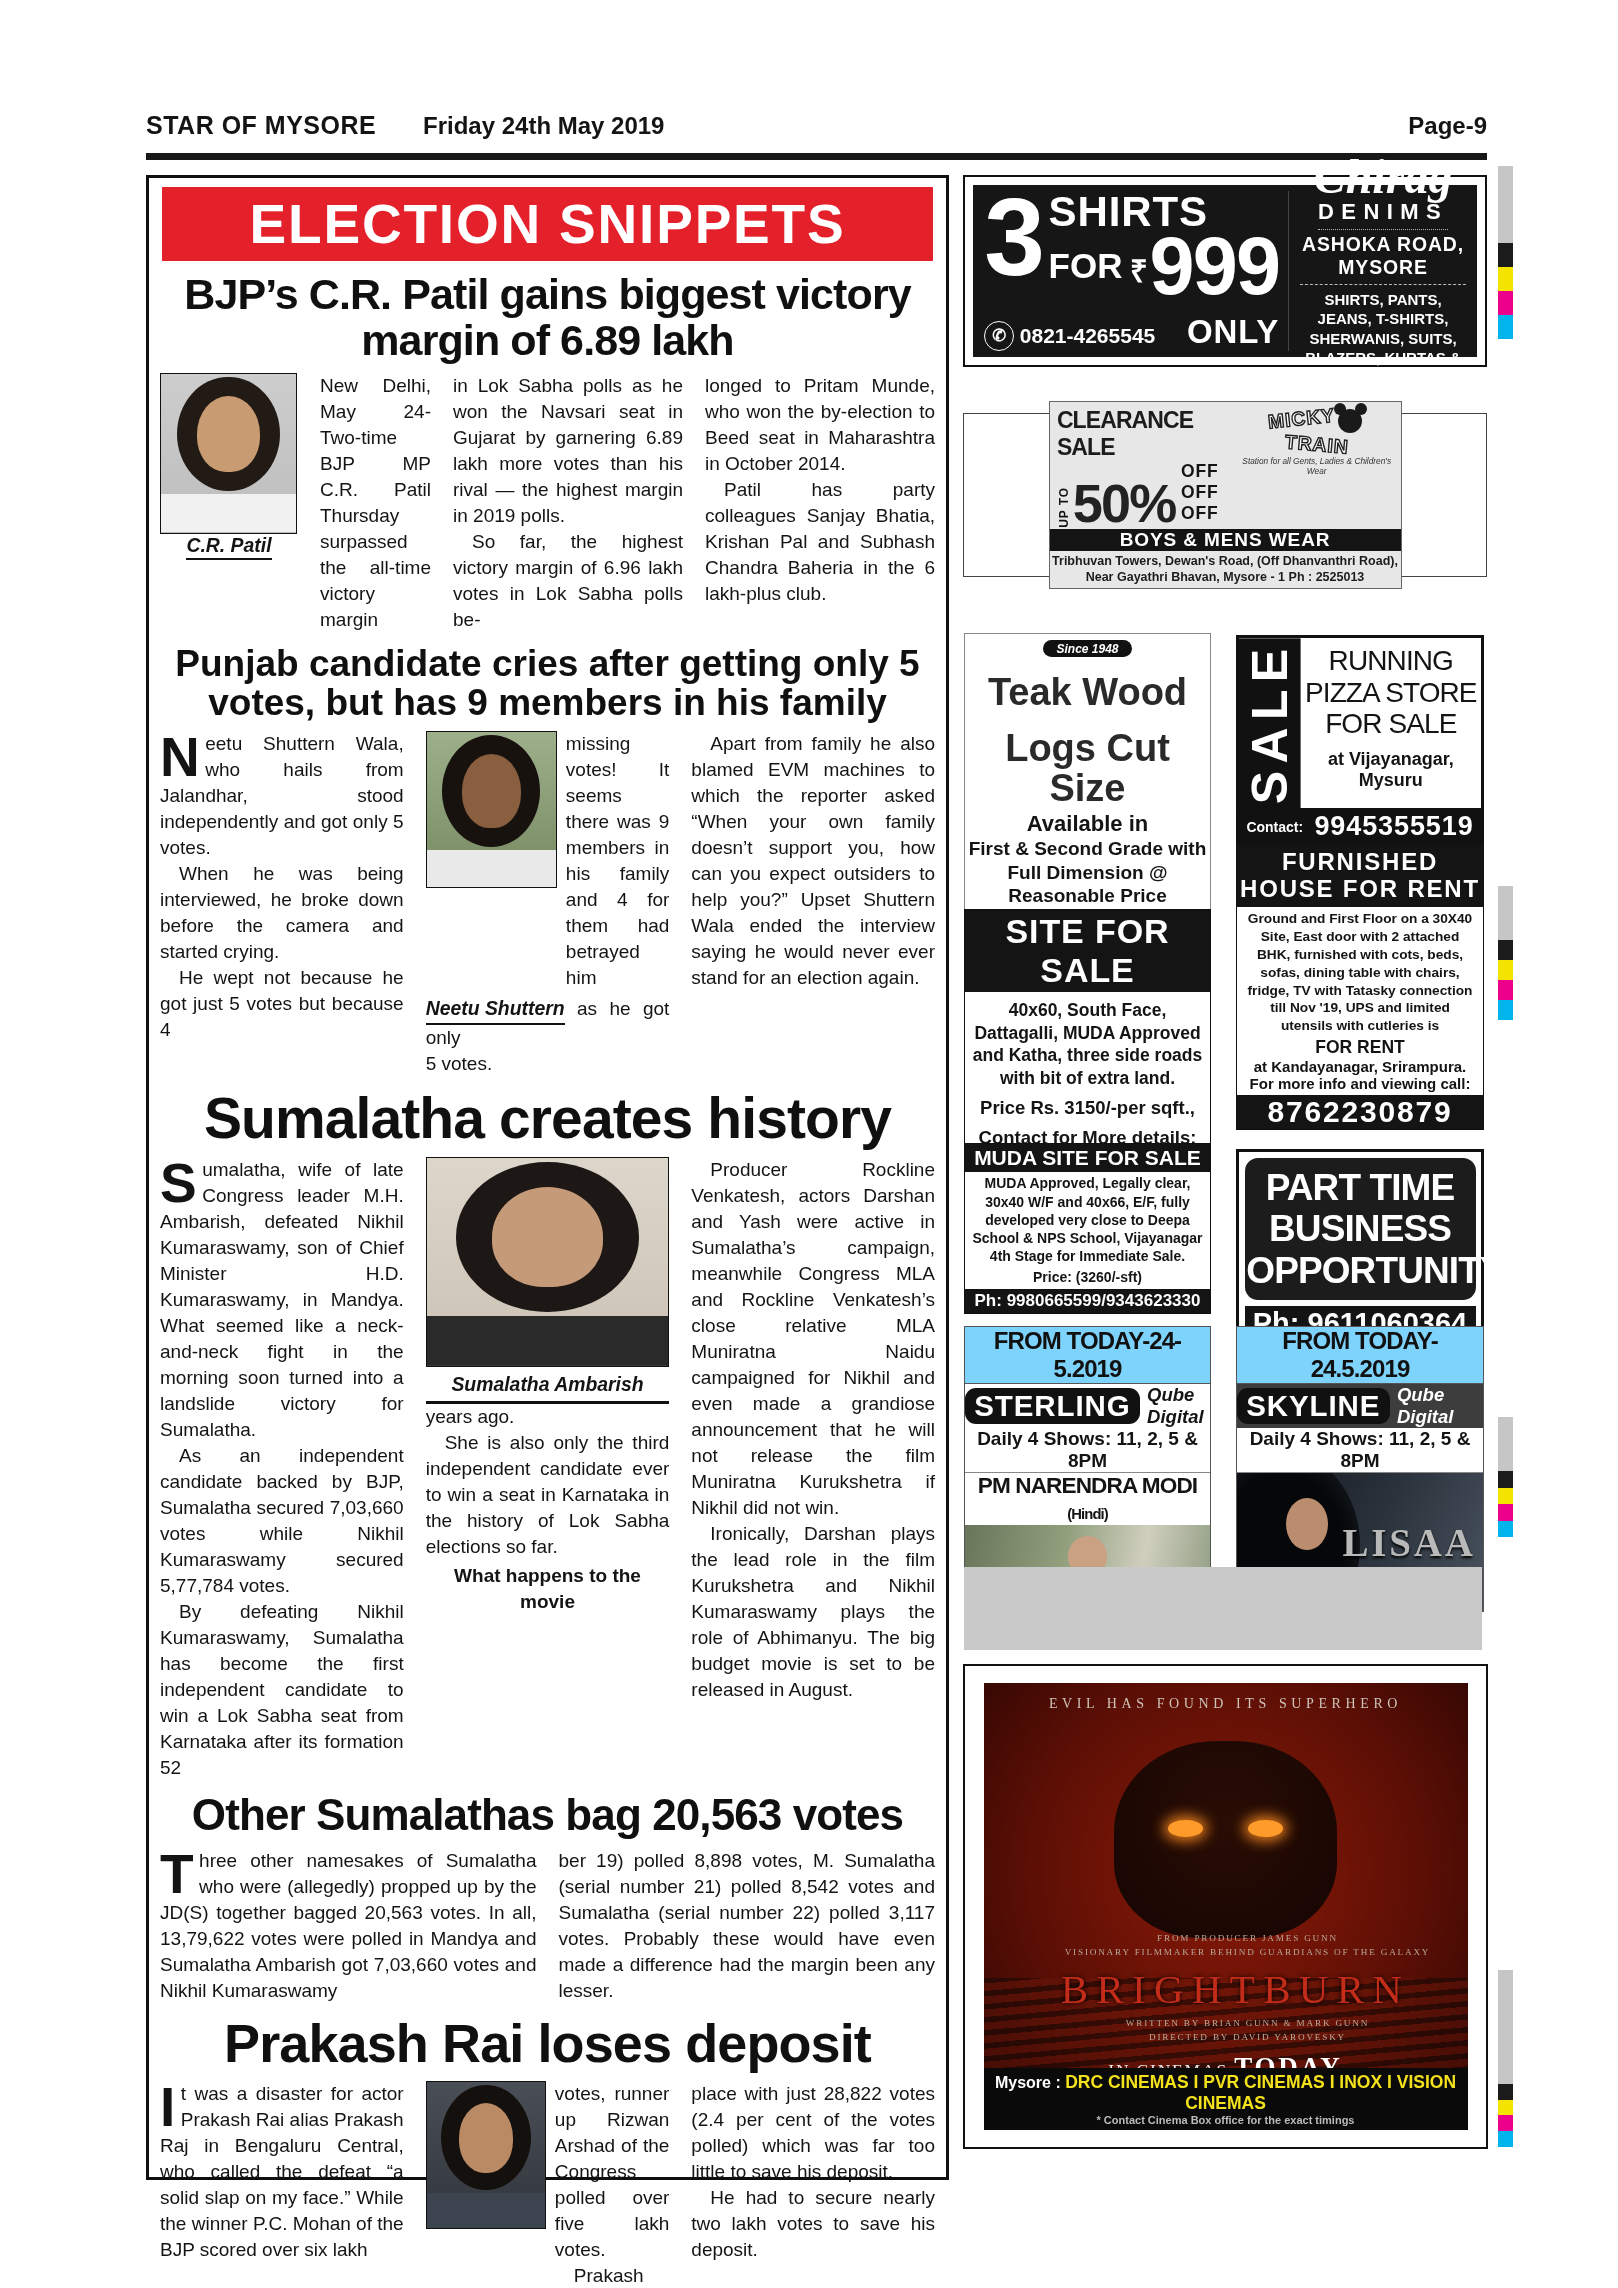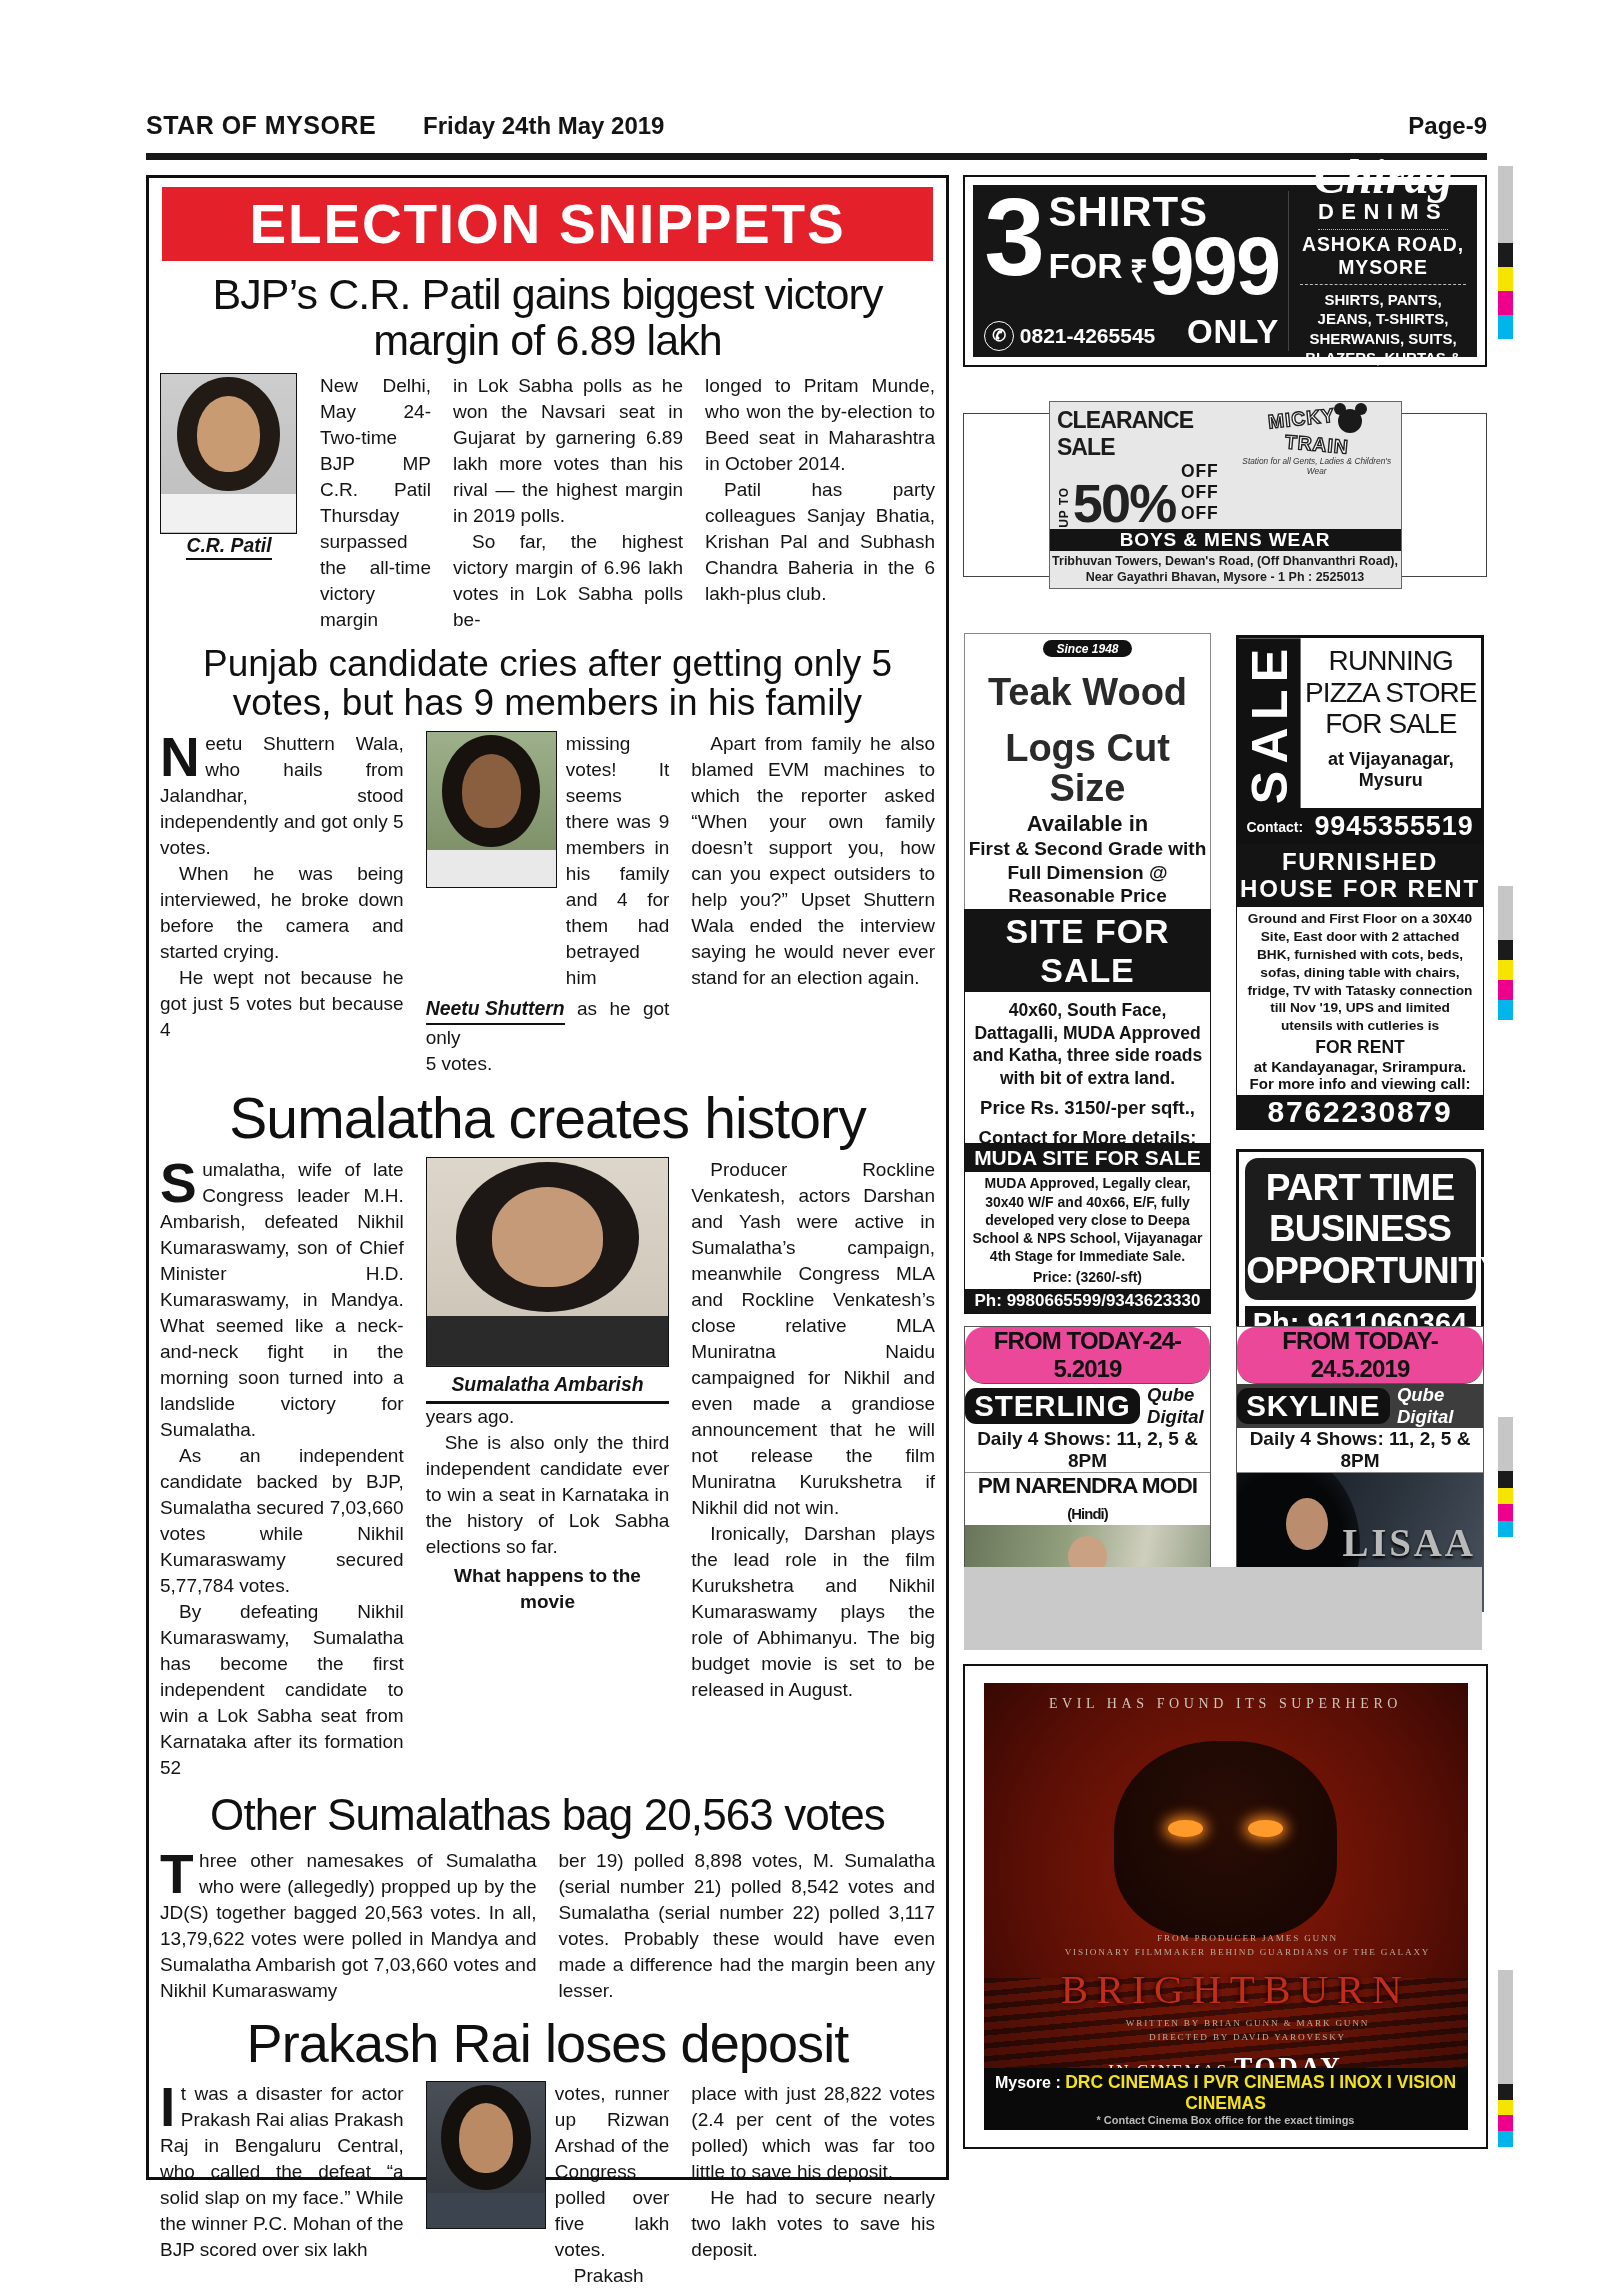--- a/index.html
+++ b/index.html
@@ -11,21 +11,21 @@
   .masthead .paper{font-weight:bold;font-size:25px;letter-spacing:0.5px;width:277px;}
   .masthead .date{font-weight:bold;font-size:24px;flex:1;text-align:left;}
   .masthead .pageno{font-weight:bold;font-size:24px;text-align:right;}
   .toprule{position:absolute;left:146px;top:153px;width:1341px;height:6.5px;background:#171717;}
 
   
   .left-block{position:absolute;left:146px;top:175px;width:803px;height:2005px;
               border:3.7px solid #0f0f0f;box-sizing:border-box;padding:7.4px 11px;}
   .banner{background:#e4202a;margin:1.8px 1.8px 0 1.8px;height:74px;display:flex;align-items:center;justify-content:center;}
   .banner span{color:#fff;font-weight:bold;font-size:55px;letter-spacing:1.8px;}
-  .hl{font-weight:normal;color:#101010;text-align:center;margin:11px 3.7px 0 3.7px;letter-spacing:-0.9px;line-height:1.06;}
+  .hl{font-weight:bold;color:#101010;text-align:center;margin:11px 3.7px 0 3.7px;letter-spacing:-0.9px;line-height:1.06;}
   .hl1{font-size:43px;}
   .hl2{font-size:37px;letter-spacing:0;}
   .hl3{font-size:57px;}
   .hl4{font-size:44px;}
   .hl5{font-size:54px;}
 
   .art{display:flex;gap:22px;margin-top:9.2px;}
   .col{flex:1;font-size:19px;line-height:26px;text-align:justify;white-space:pre-line;}
   .col-nopre{white-space:normal;}
   .dropcap{float:left;font-weight:bold;font-size:55px;line-height:44px;padding:3.7px 5.5px 0 0;white-space:normal;}
@@ -146,21 +146,21 @@
   .md-bar{background:#141414;color:#fff;font-size:17px;font-weight:bold;margin-top:2.8px;padding:1.8px 0;}
 
   .ad-part{left:1236px;top:1149px;width:248px;border:3.7px solid #111;background:#fff;padding:5.5px;}
   .pt-screen{background:#1c1c1c;color:#fff;border-radius:13px;text-align:center;padding:9.2px 1.8px;}
   .pt-l{font-size:37px;font-weight:bold;line-height:1.12;letter-spacing:-0.9px;}
   .pt-bar{background:#141414;color:#fff;text-align:center;font-size:29px;font-weight:bold;margin-top:5.5px;padding:0.9px 0;}
 
   .cinema{border:1.8px solid #555;background:#fff;}
   .ad-sterling{left:964px;top:1326px;width:247px;}
   .ad-skyline{left:1236px;top:1326px;width:248px;}
-  .cn-from{background:#ec4899;border-bottom:1.8px solid #555;font-weight:bold;font-size:24px;text-align:center;letter-spacing:-0.9px;color:#111;border-radius:19px;}
+  .cn-from{background:#7dd3fc;border-bottom:1.8px solid #555;font-weight:bold;font-size:24px;text-align:center;letter-spacing:-0.9px;color:#111;}
   .cn-namerow{display:flex;align-items:center;}
   .cn-name{background:#111;color:#fff;font-weight:bold;font-size:29.5px;padding:0.9px 9.2px;letter-spacing:0.9px;border-radius:11px;}
   .cn-qube{font-style:italic;font-weight:bold;font-size:18.5px;padding-left:7.4px;}
   .sky .cn-namerow{background:#3d3d3d;}
   .sky .cn-qube{color:#fff;}
   .cn-shows{font-weight:bold;font-size:19px;text-align:center;border-bottom:0.9px solid #888;}
   .cn-movie{font-weight:bold;font-size:22.6px;text-align:center;letter-spacing:-0.9px;}
   .cn-movie small{font-weight:bold;font-size:14.8px;}
   .poster-modi{height:109px;background:linear-gradient(100deg,#68755a,#93a07e 40%,#cfcfbe 70%,#8e9a80);position:relative;}
   .poster-modi .face{position:absolute;left:42%;top:10%;width:16%;height:38%;border-radius:50%;background:#caa183;}

